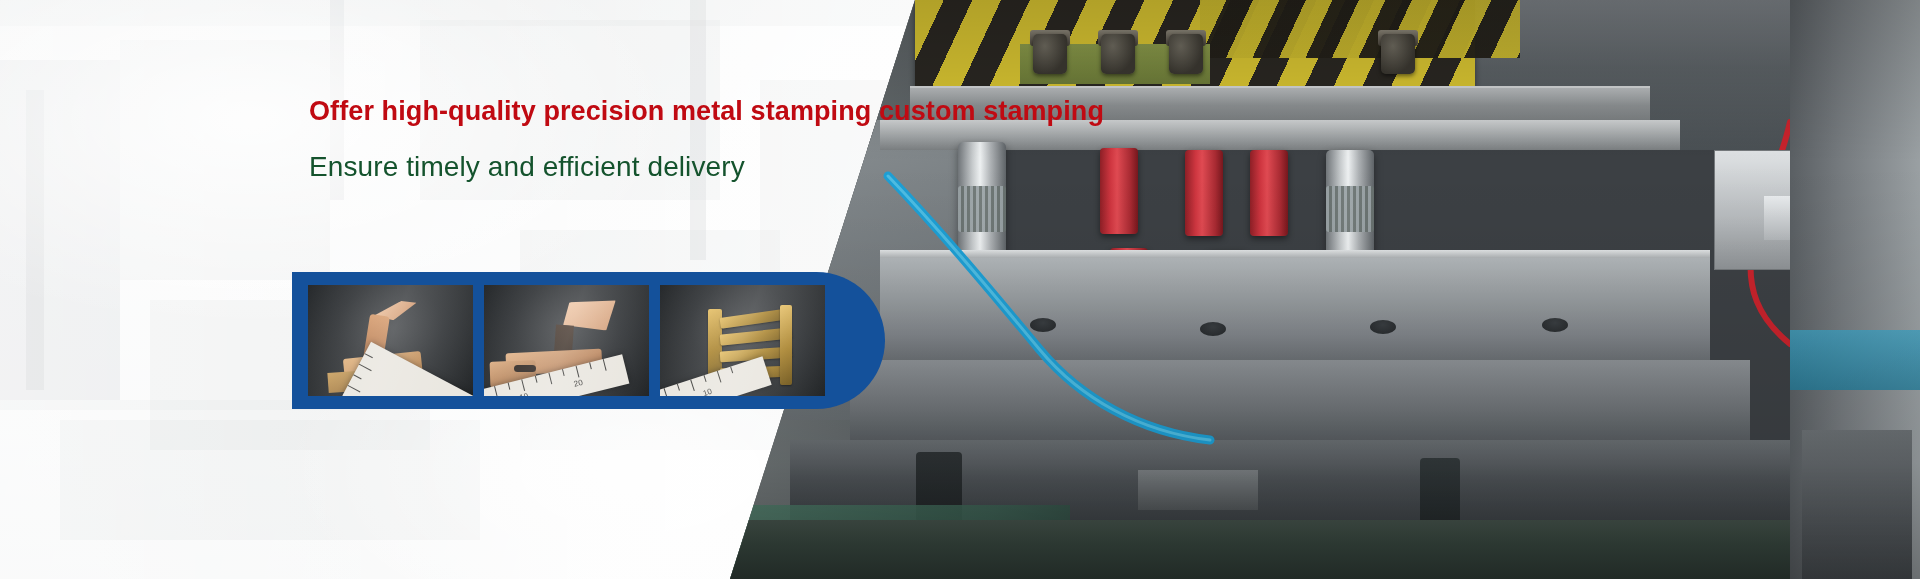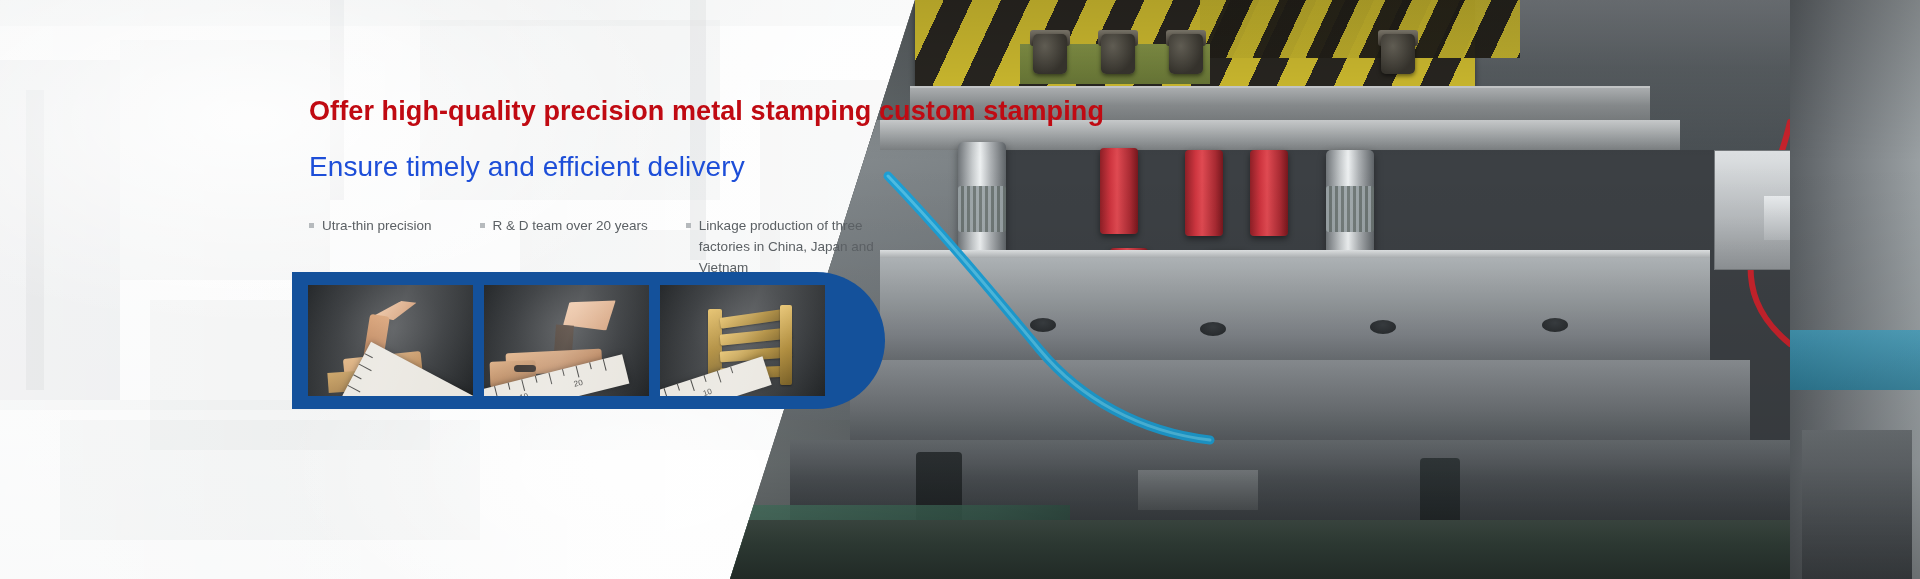--- a/index.html
+++ b/index.html
@@ -312,36 +312,22 @@
     <div class="mp" style="right:128px;top:196px;width:28px;height:44px;background:linear-gradient(180deg,#e9ecee,#b2b6b9);"></div>
     <div class="mp rightcol"></div>
     <div class="mp" style="right:0;top:330px;width:130px;height:60px;background:linear-gradient(180deg,#39a3c6,#1d7fa0);opacity:.75;"></div>
     <div class="mp" style="right:8px;top:430px;width:110px;height:150px;background:linear-gradient(180deg,#6c7175,#474c50);"></div>
 
     <div class="dark-veil"></div>
   </div>
 
   <div class="headline" style="color:#C00A12;">Offer high-quality precision metal stamping custom stamping</div>
 
-  <div class="subhead" style="color:#1d4ed8;">Ensure timely and efficient delivery</div>
-
-  <div class="features">
-    <div class="feat feat-1">
-      <span class="sq"></span>
-      <span class="txt">Utra-thin precision</span>
-    </div>
-    <div class="feat feat-2">
-      <span class="sq"></span>
-      <span class="txt">R &amp; D team over 20 years</span>
-    </div>
-    <div class="feat feat-3">
-      <span class="sq"></span>
-      <span class="txt">Linkage production of three factories in China, Japan and Vietnam</span>
-    </div>
-  </div>
+  <div class="subhead" style="color:#14532d;">Ensure timely and efficient delivery</div>
+
 
   <div class="blue-panel" style="background:#14519B;">
     <div class="thumbs">
 
       <div class="thumb">
         <div class="tbg"></div>
         <div class="cu cu-a1"></div>
         <div class="cu cu-a2"></div>
         <div class="cu cu-a3"></div>
         <div class="cu cu-a4"></div>

